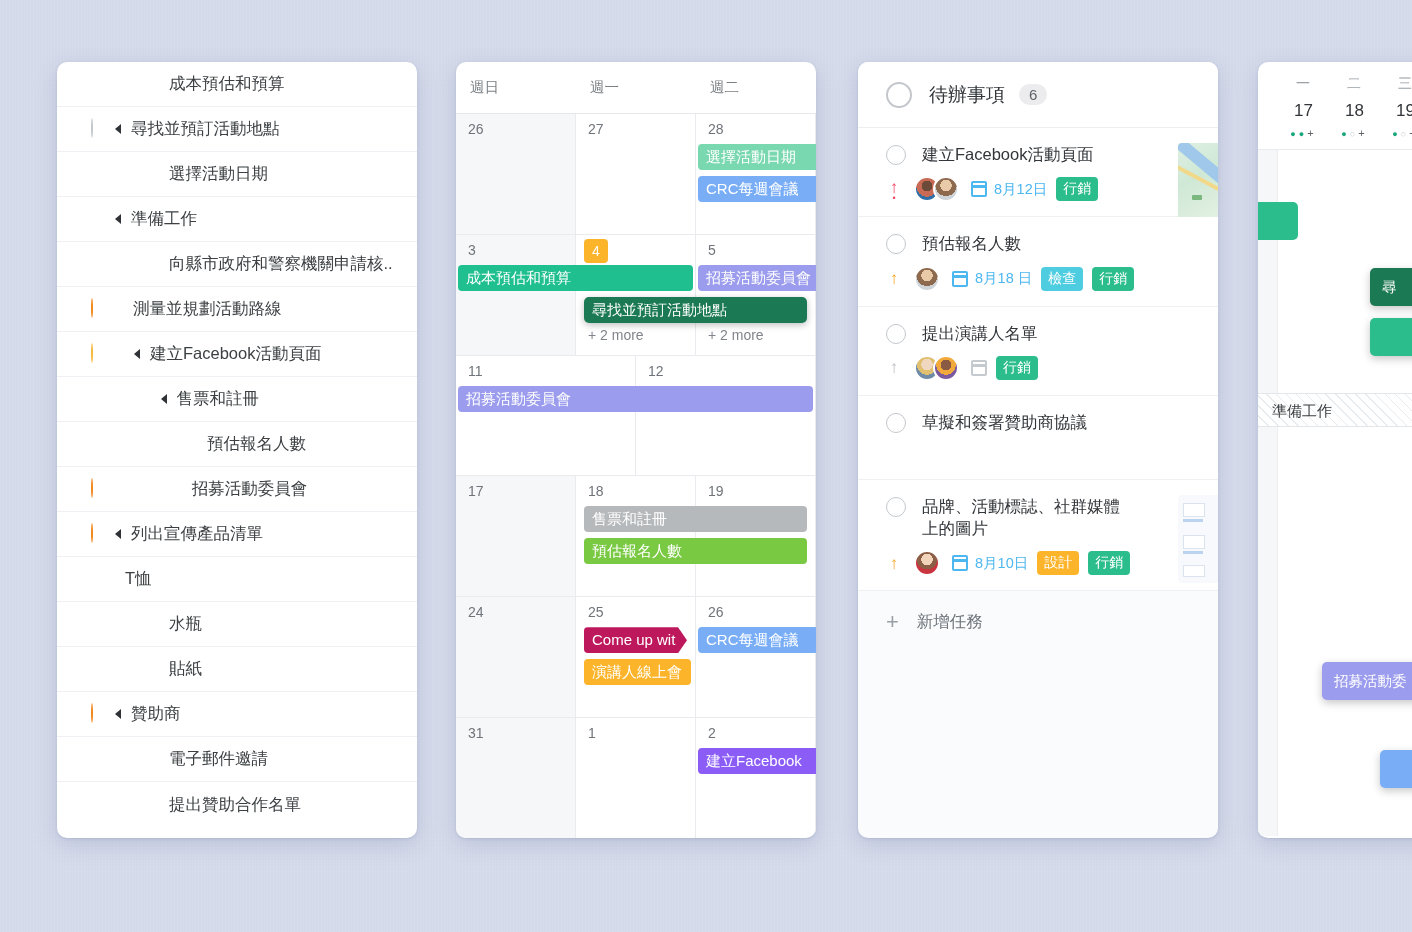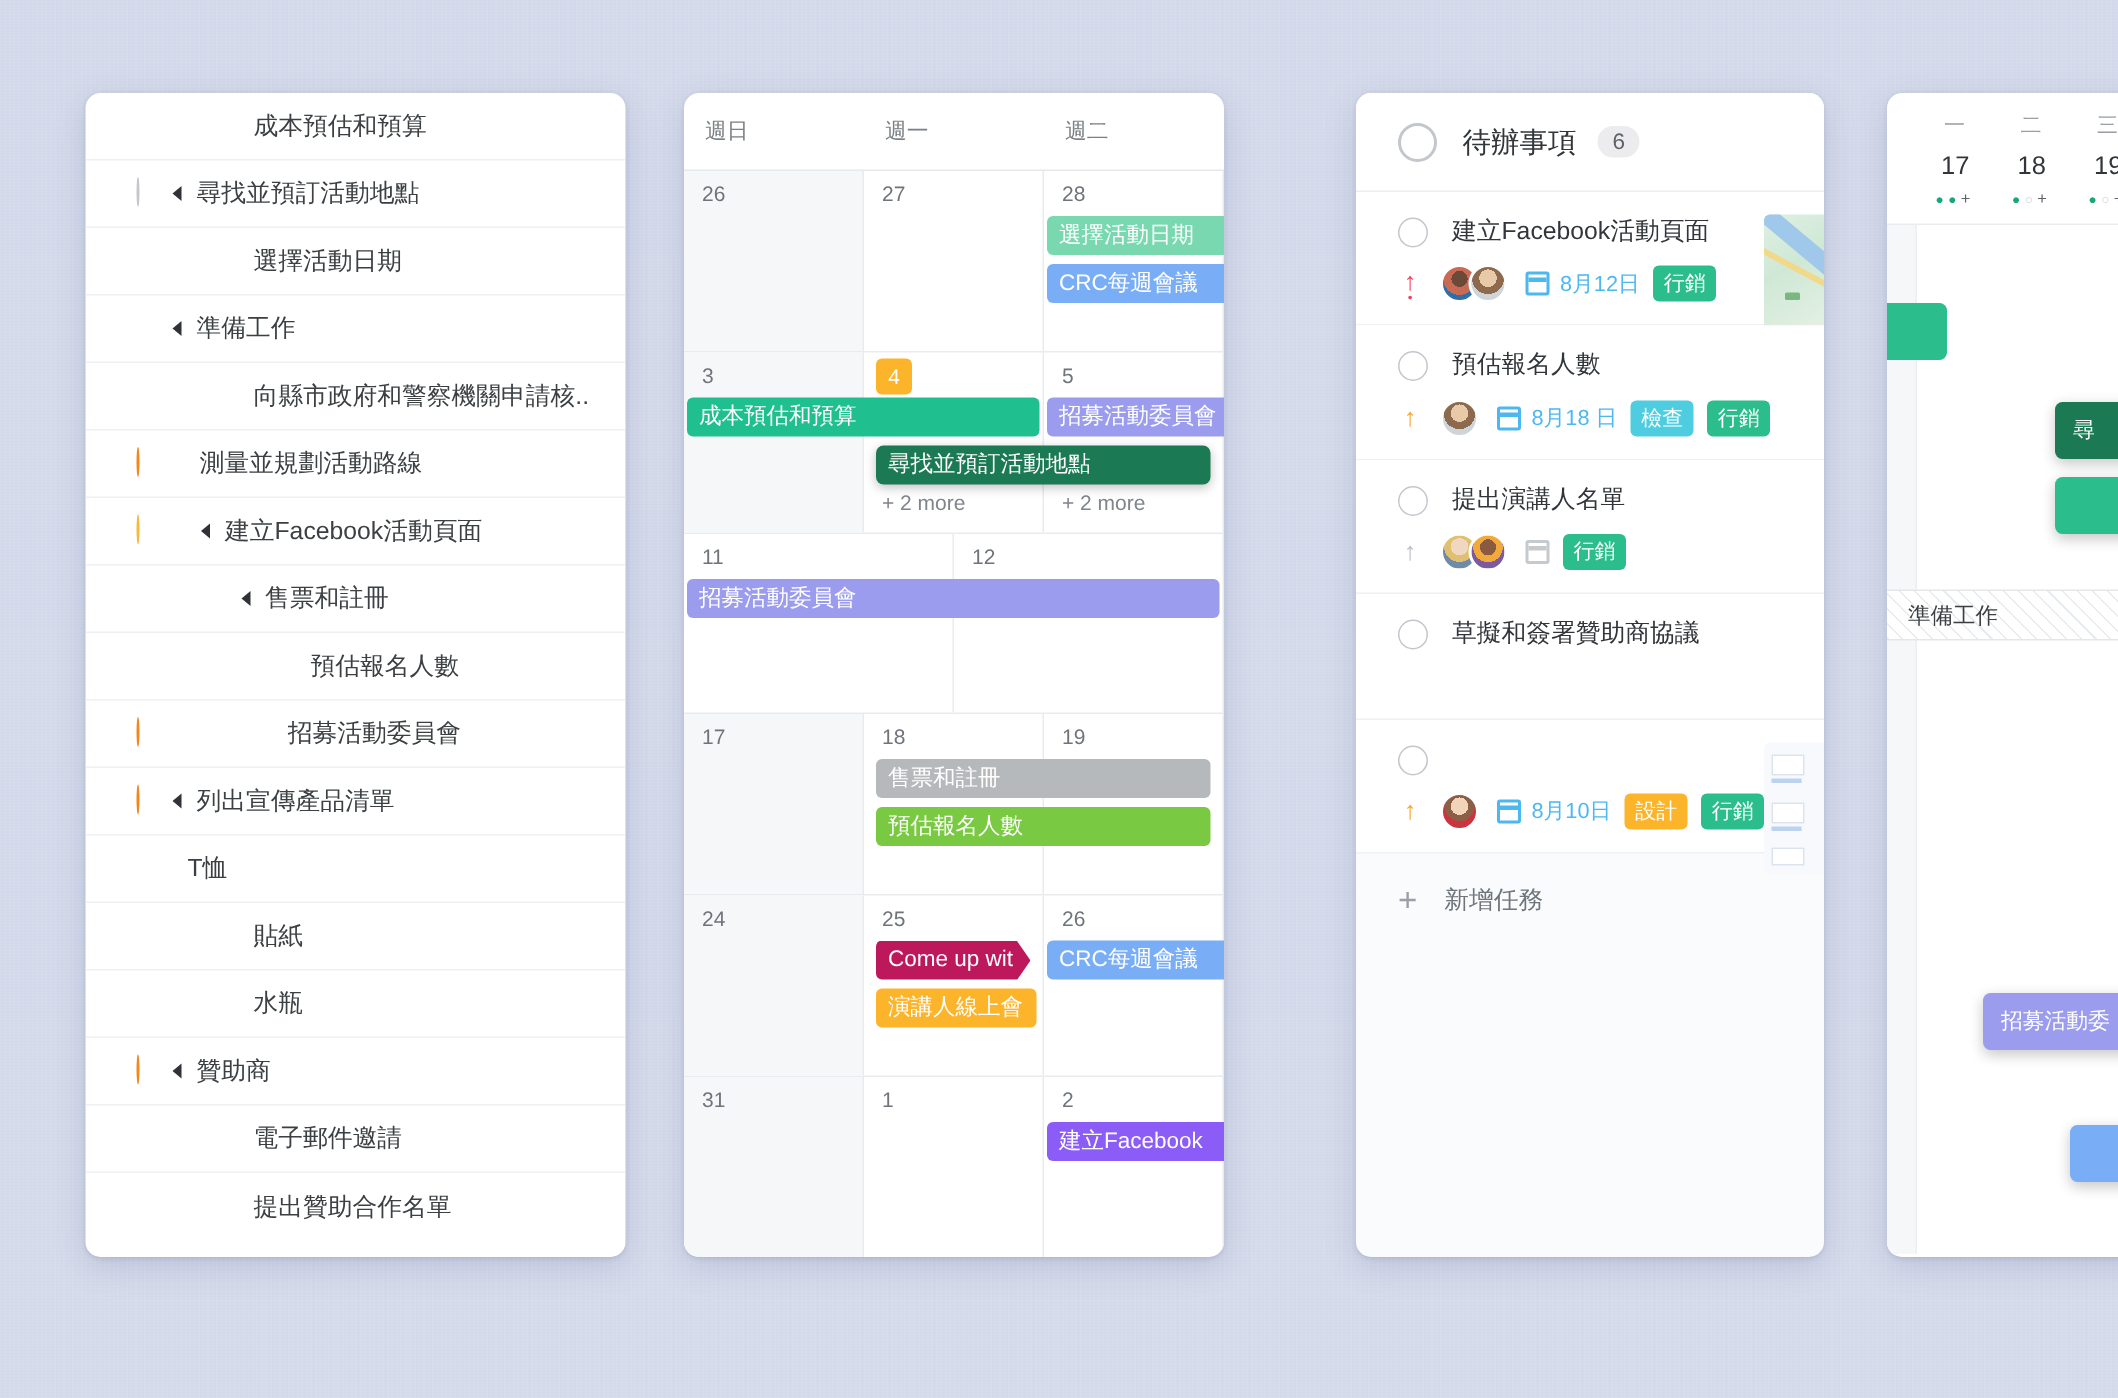--- a/index.html
+++ b/index.html
@@ -78,21 +78,21 @@
   }
   .chip {
     position:absolute; height:26px; line-height:26px;
     color:#fff; font-size:15px; padding:0 8px;
     border-radius:4px; white-space:nowrap; overflow:hidden;
   }
   .chip.hi { box-shadow:0 2px 7px rgba(0,0,0,.25); border-radius:5px; z-index:3; }
   .more { position:absolute; font-size:14px; color:#80858b; }
 
   
-  #p3 { left:904px; top:62px; width:312px; height:776px; background:#fafbfc; }
+  #p3 { left:858px; top:62px; width:360px; height:776px; background:#fafbfc; }
   .td-head {
     height:66px; background:#fff; display:flex; align-items:center;
     padding-left:28px; border-bottom:1px solid #eceef0;
   }
   .td-head .ring { width:26px;height:26px; border-width:2px; }
   .td-title { font-size:19px; color:#32363a; margin-left:17px; }
   .td-count {
     margin-left:14px; background:#ececee; color:#5d6369;
     font-size:15px; border-radius:12px; padding:2px 10px;
   }
@@ -202,24 +202,24 @@
         </div>
         <div class="ol-row">
           <span class="ol-status"><span class="pie q1"><i></i></span></span>
           <span class="ol-caret" style="left: 58px;"></span>
           <span class="ol-label" style="margin-left: 74px;">列出宣傳產品清單</span>
         </div>
         <div class="ol-row">
           <span class="ol-label" style="margin-left: 68px;">T恤</span>
         </div>
         <div class="ol-row">
+          <span class="ol-label" style="margin-left: 112px;">水瓶</span>
+        </div>
+        <div class="ol-row">
           <span class="ol-label" style="margin-left: 112px;">貼紙</span>
-        </div>
-        <div class="ol-row">
-          <span class="ol-label" style="margin-left: 112px;">水瓶</span>
         </div>
         <div class="ol-row">
           <span class="ol-status"><span class="pie q1"><i></i></span></span>
           <span class="ol-caret" style="left: 58px;"></span>
           <span class="ol-label" style="margin-left: 74px;">贊助商</span>
         </div>
         <div class="ol-row">
           <span class="ol-label" style="margin-left: 112px;">電子郵件邀請</span>
         </div>
         <div class="ol-row">
@@ -391,20 +391,21 @@
             <div class="card-top">
               <span class="ring"></span>
               <span class="card-title">草擬和簽署贊助商協議</span>
             </div>
           </div>
         </div>
         <div class="card">
           <div class="card-inner">
             <div class="card-top">
               <span class="ring"></span>
+              <span class="card-title">品牌、活動標誌、社群媒體上的圖片</span>
             </div>
             <div class="card-meta">
               <span class="arrow org">↑</span>
               <span class="avatars">
                 <span class="av" style="background: radial-gradient(circle at 50% 34%, rgb(242, 212, 187) 0px, rgb(242, 212, 187) 32%, rgb(138, 95, 70) 32%, rgb(138, 95, 70) 55%, rgb(201, 52, 63) 55%);"></span>
               </span>
               <span class="cal-ic">
                 <b></b>
               </span>
               <span class="date">8月10日</span>

